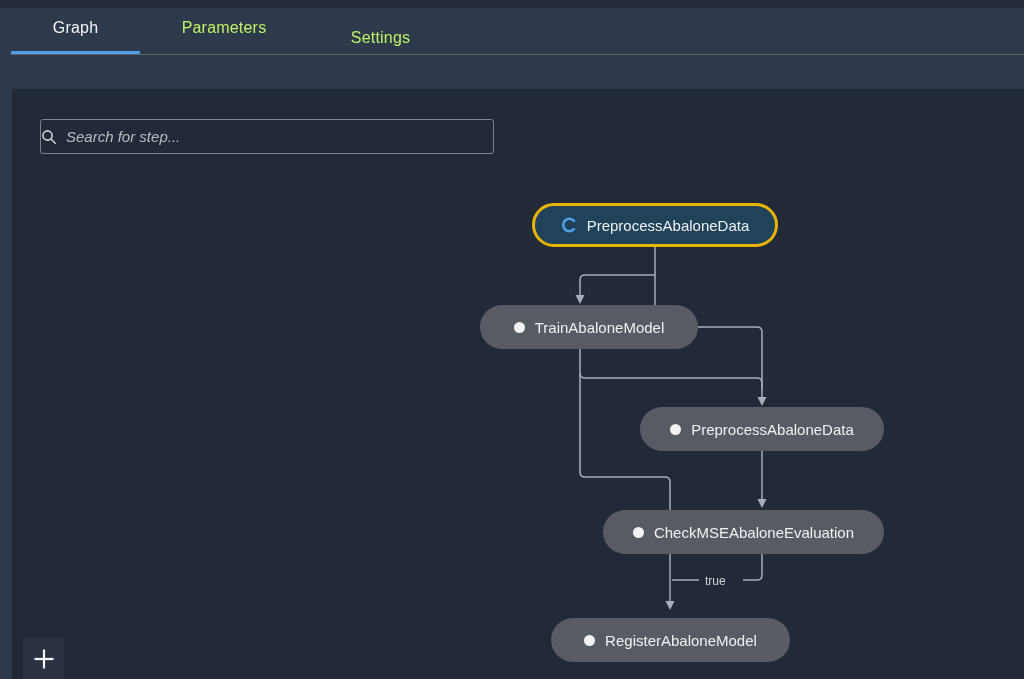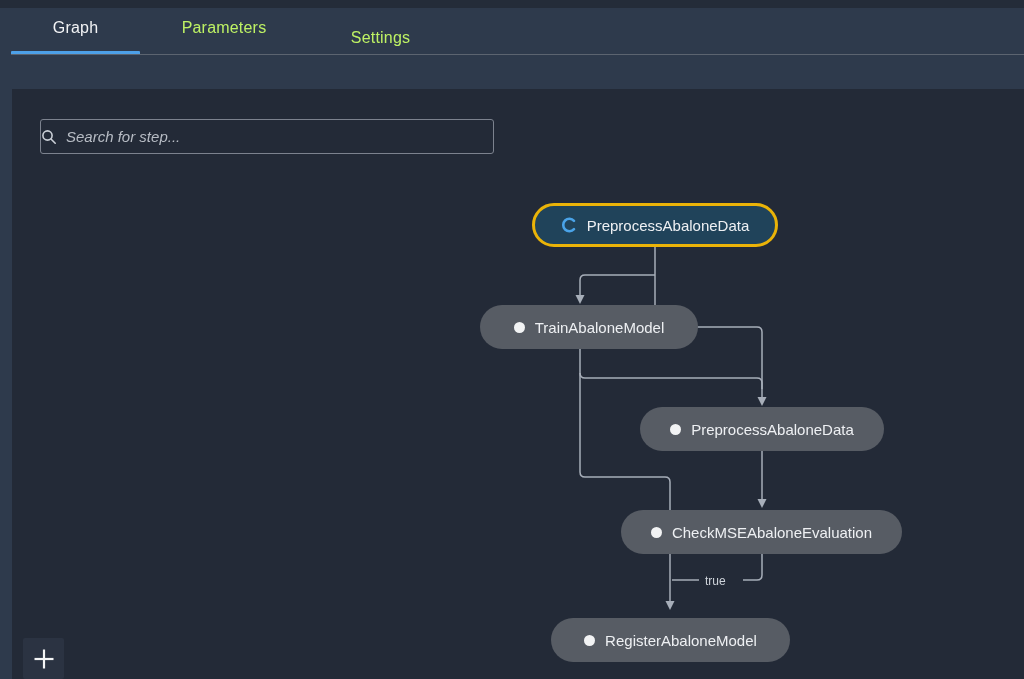--- a/index.html
+++ b/index.html
@@ -167,21 +167,21 @@
   <div class="node pending" style="left:468px; top:216px; width:218px;">
     <span class="status-dot"></span>
     <span>TrainAbaloneModel</span>
   </div>
 
   <div class="node pending" style="left:628px; top:318px; width:244px;">
     <span class="status-dot"></span>
     <span>PreprocessAbaloneData</span>
   </div>
 
-  <div class="node pending" style="left:609px; top:421px; width:281px;">
+  <div class="node pending" style="left:591px; top:421px; width:281px;">
     <span class="status-dot"></span>
     <span>CheckMSEAbaloneEvaluation</span>
   </div>
 
   <div class="node pending" style="left:539px; top:529px; width:239px;">
     <span class="status-dot"></span>
     <span>RegisterAbaloneModel</span>
   </div>
 
   <button class="zoom-btn">

